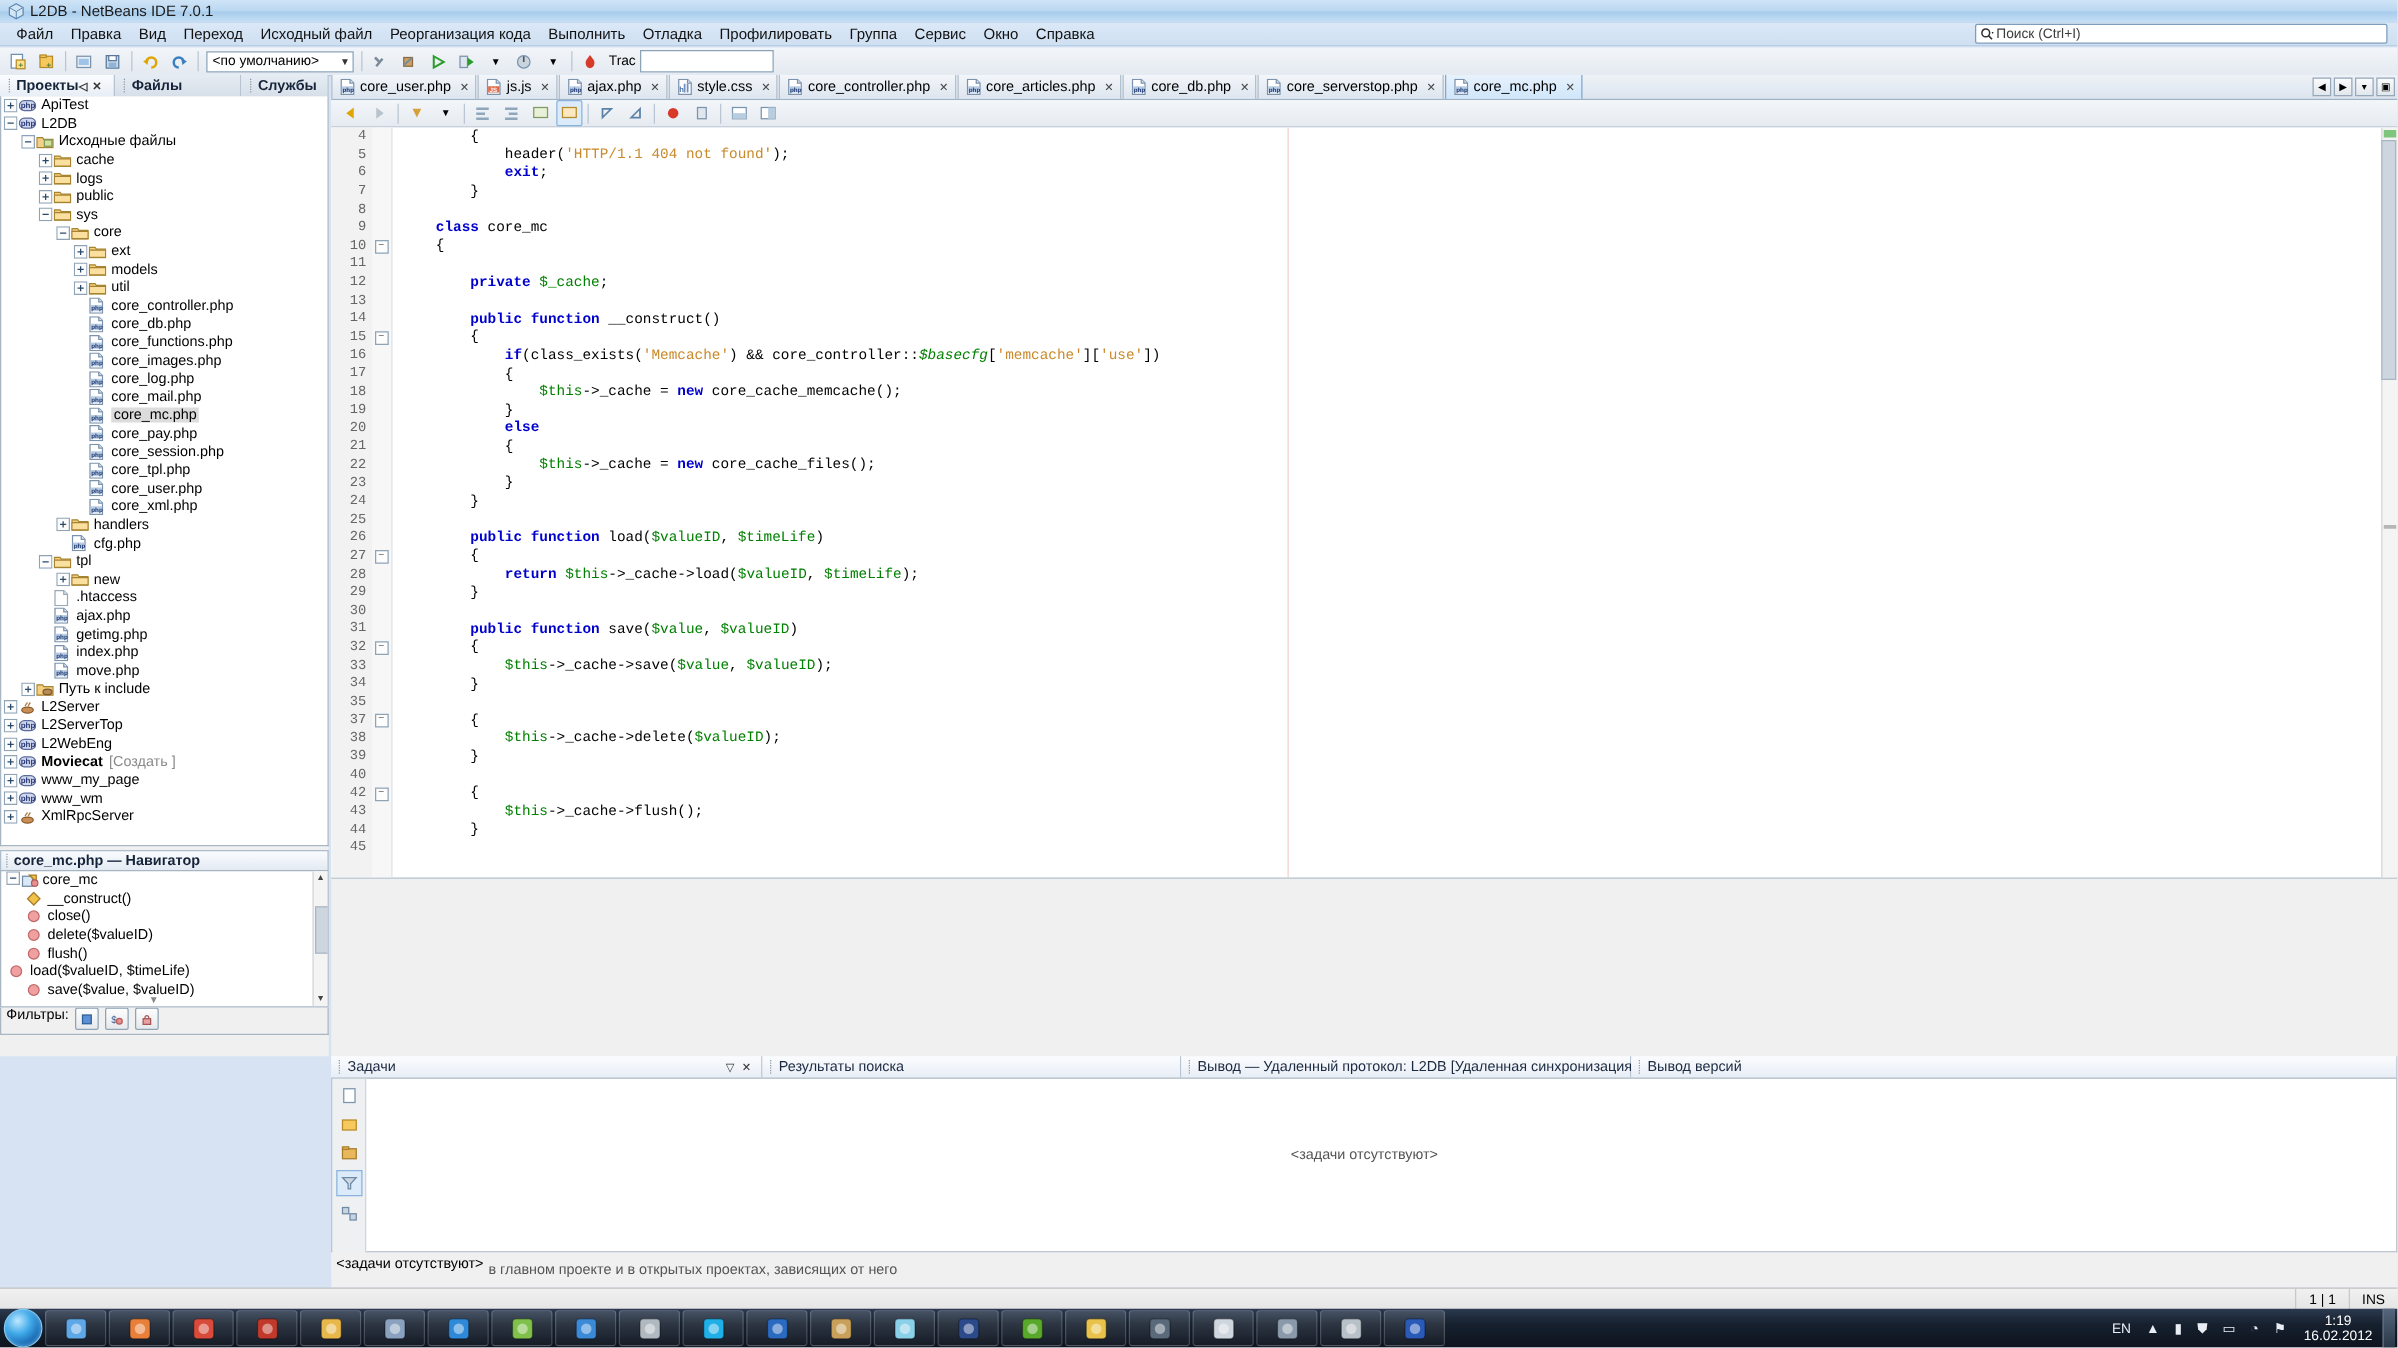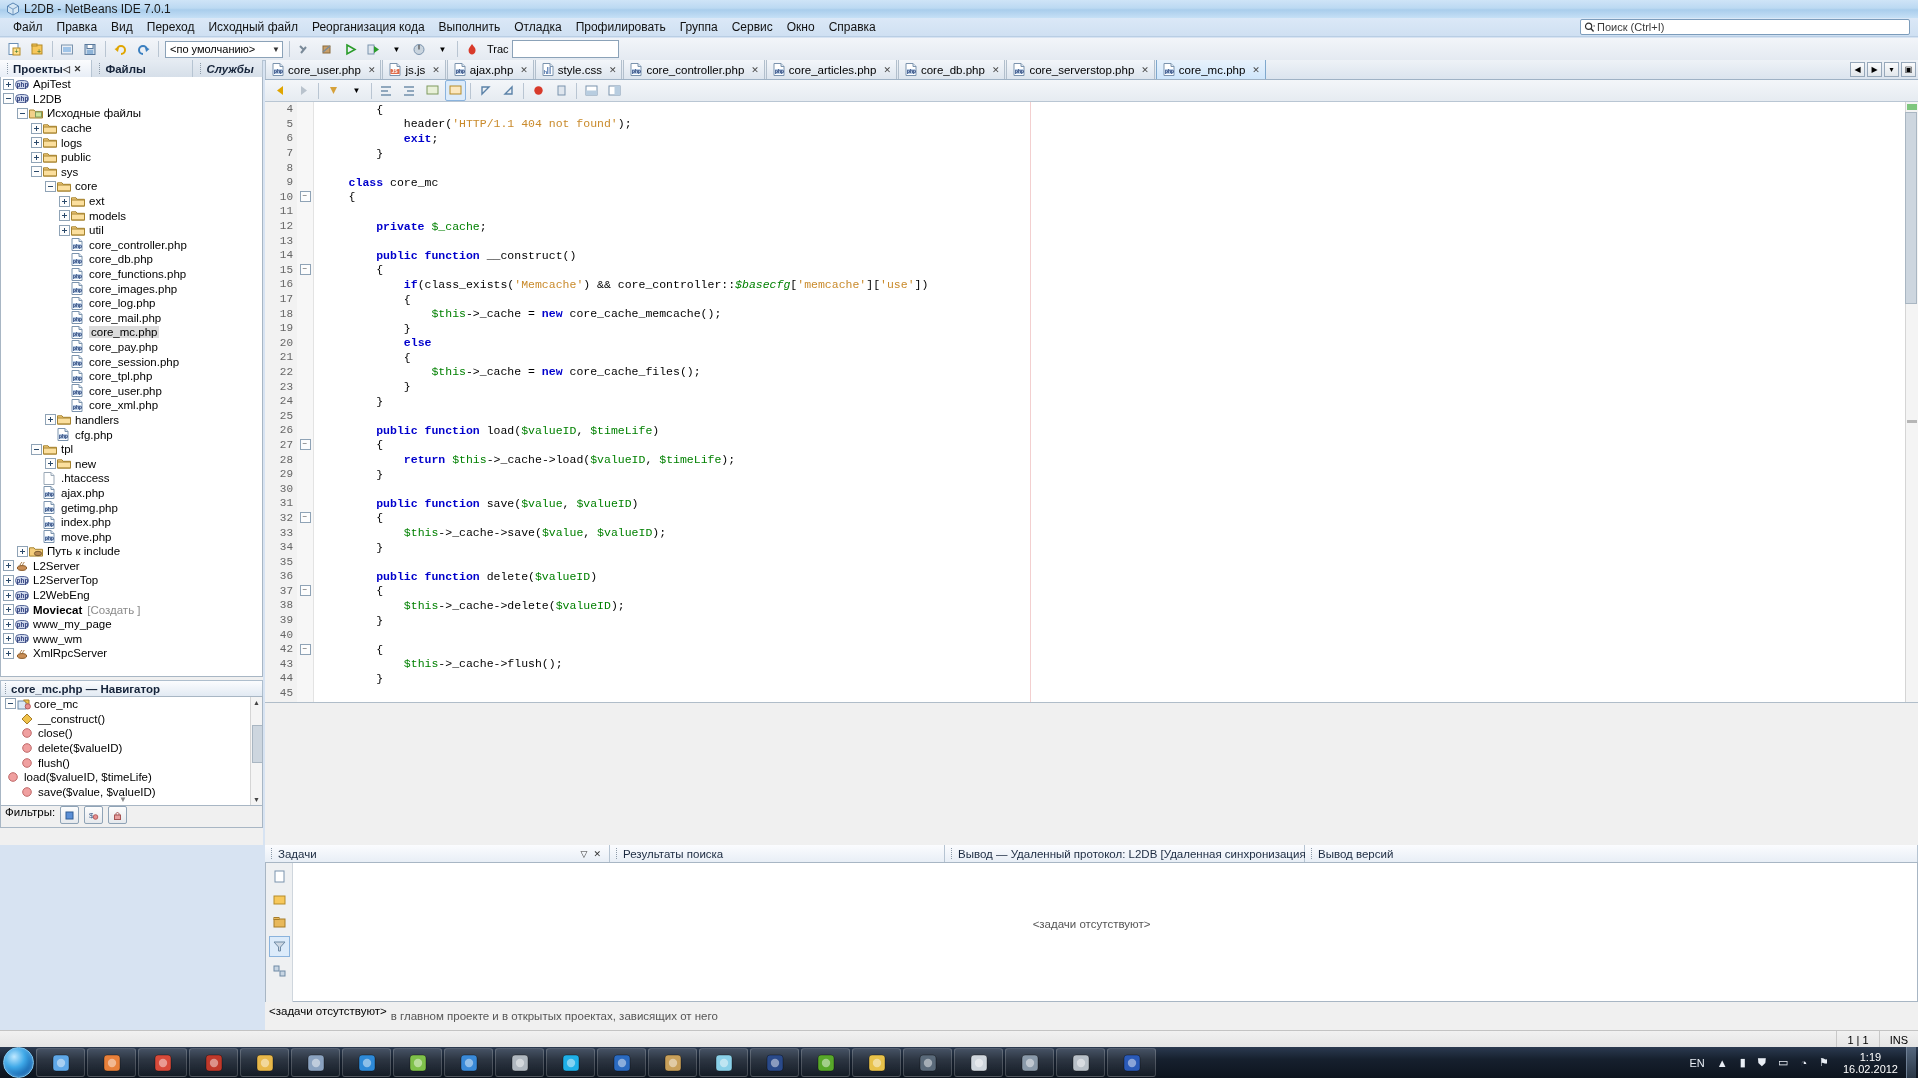--- a/index.html
+++ b/index.html
@@ -350,21 +350,21 @@
         <span>Проекты</span>
         <span class="tabbtns">
           <span class="minibtn">◁</span>
           <span class="minibtn">✕</span>
         </span>
       </div>
       <div class="wtab inactive" style="min-width:86px;">
         <span class="dots"></span>
         <span>Файлы</span>
       </div>
-      <div class="wtab inactive" style="flex:1;font-style:italic;">
+      <div class="wtab inactive" style="flex:1;">
         <span class="dots"></span>
         <span>Службы</span>
       </div>
     </div>
 
     <div class="treepanel" id="tree">
         <div class="trow">
           <span style="width: 0px; flex: 0 0 auto; height: 14px; border-left: 0px;"></span>
           <span class="exp"><svg width="11" height="11" viewBox="0 0 11 11">
               <rect x="0.5" y="0.5" width="10" height="10" fill="#fdfdfd" stroke="#8fa3b6"></rect>
@@ -1141,21 +1141,20 @@
           <div class="cl"><span class="ln">26</span><span class="fold"></span><span class="src"><span class="kw">        public function</span><span class="pln"> load(</span><span class="var">$valueID</span><span class="pln">, </span><span class="var">$timeLife</span><span class="pln">)</span></span></div>
           <div class="cl"><span class="ln">27</span><span class="fold"><span style="display:inline-block;width:9px;height:9px;border:1px solid #8fa3b6;background:#fdfdfd;line-height:7px;font-size:8px;">−</span></span><span class="src"><span class="pln">        {</span></span></div>
           <div class="cl"><span class="ln">28</span><span class="fold"></span><span class="src"><span class="pln">            </span><span class="kw">return</span><span class="pln"> </span><span class="var">$this</span><span class="pln">-&gt;_cache-&gt;load(</span><span class="var">$valueID</span><span class="pln">, </span><span class="var">$timeLife</span><span class="pln">);</span></span></div>
           <div class="cl"><span class="ln">29</span><span class="fold"></span><span class="src"><span class="pln">        }</span></span></div>
           <div class="cl"><span class="ln">30</span><span class="fold"></span><span class="src"><span class="pln"></span></span></div>
           <div class="cl"><span class="ln">31</span><span class="fold"></span><span class="src"><span class="kw">        public function</span><span class="pln"> save(</span><span class="var">$value</span><span class="pln">, </span><span class="var">$valueID</span><span class="pln">)</span></span></div>
           <div class="cl"><span class="ln">32</span><span class="fold"><span style="display:inline-block;width:9px;height:9px;border:1px solid #8fa3b6;background:#fdfdfd;line-height:7px;font-size:8px;">−</span></span><span class="src"><span class="pln">        {</span></span></div>
           <div class="cl"><span class="ln">33</span><span class="fold"></span><span class="src"><span class="pln">            </span><span class="var">$this</span><span class="pln">-&gt;_cache-&gt;save(</span><span class="var">$value</span><span class="pln">, </span><span class="var">$valueID</span><span class="pln">);</span></span></div>
           <div class="cl"><span class="ln">34</span><span class="fold"></span><span class="src"><span class="pln">        }</span></span></div>
           <div class="cl"><span class="ln">35</span><span class="fold"></span><span class="src"><span class="pln"></span></span></div>
-          <div class="cl"><span class="ln">36</span><span class="fold"></span><span class="src"><span class="kw">        public function</span><span class="pln"> delete(</span><span class="var">$valueID</span><span class="pln">)</span></span></div>
           <div class="cl"><span class="ln">37</span><span class="fold"><span style="display:inline-block;width:9px;height:9px;border:1px solid #8fa3b6;background:#fdfdfd;line-height:7px;font-size:8px;">−</span></span><span class="src"><span class="pln">        {</span></span></div>
           <div class="cl"><span class="ln">38</span><span class="fold"></span><span class="src"><span class="pln">            </span><span class="var">$this</span><span class="pln">-&gt;_cache-&gt;delete(</span><span class="var">$valueID</span><span class="pln">);</span></span></div>
           <div class="cl"><span class="ln">39</span><span class="fold"></span><span class="src"><span class="pln">        }</span></span></div>
           <div class="cl"><span class="ln">40</span><span class="fold"></span><span class="src"><span class="pln"></span></span></div>
           <div class="cl"><span class="ln">42</span><span class="fold"><span style="display:inline-block;width:9px;height:9px;border:1px solid #8fa3b6;background:#fdfdfd;line-height:7px;font-size:8px;">−</span></span><span class="src"><span class="pln">        {</span></span></div>
           <div class="cl"><span class="ln">43</span><span class="fold"></span><span class="src"><span class="pln">            </span><span class="var">$this</span><span class="pln">-&gt;_cache-&gt;flush();</span></span></div>
           <div class="cl"><span class="ln">44</span><span class="fold"></span><span class="src"><span class="pln">        }</span></span></div>
           <div class="cl"><span class="ln">45</span><span class="fold"></span><span class="src"><span class="pln"></span></span></div>
         </div>
       <div class="vscroll">

